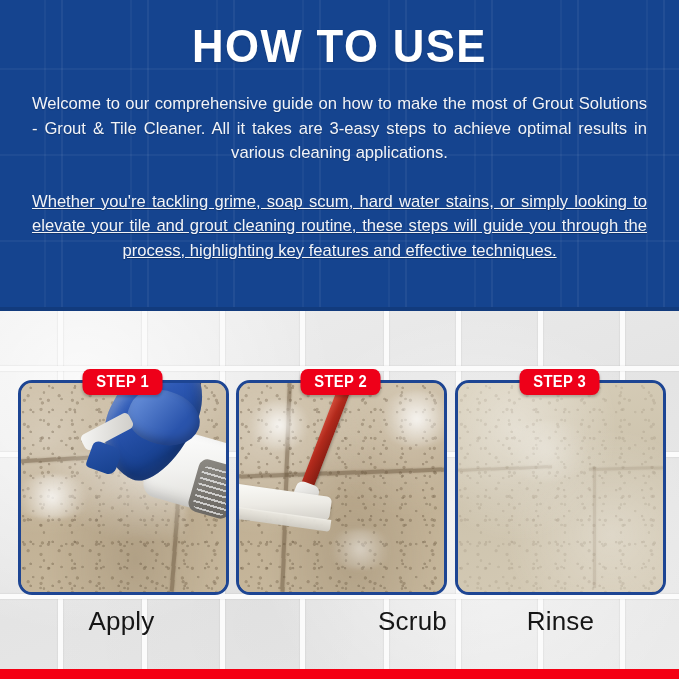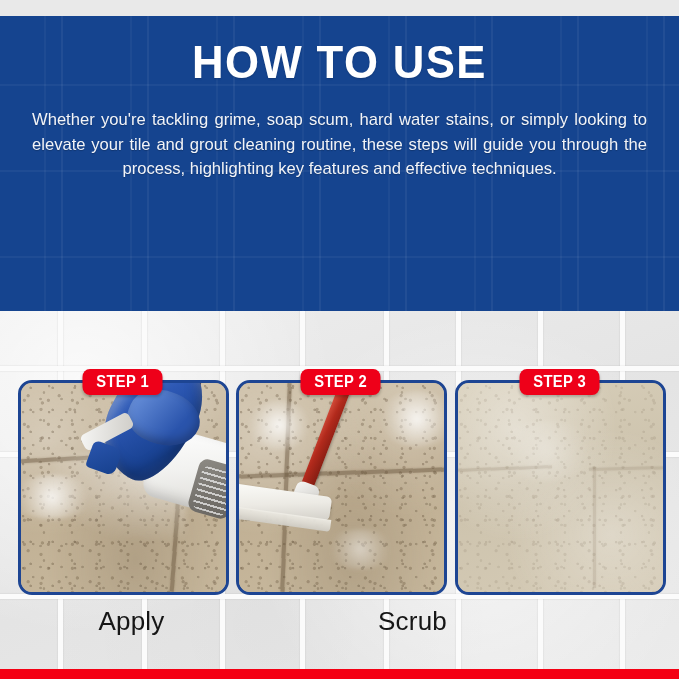--- a/index.html
+++ b/index.html
@@ -15,21 +15,21 @@
     position: relative;
     width: 679px;
     height: 679px;
     overflow: hidden;
     background: #e9e9e9;
   }
 
   
   .header {
     position: absolute;
-    left: 0; top: 16px;
+    left: 0; top: 0;
     width: 679px;
     height: 311px;
     background: #15448f;
     overflow: hidden;
   }
   
   .header-grid {
     position: absolute;
     inset: 0;
     background-image:
@@ -353,36 +353,37 @@
   .step-label {
     position: absolute;
     top: 604px;
     width: 211px;
     text-align: center;
     color: #161616;
     font-size: 26px;
     line-height: 34px;
     letter-spacing: 0.2px;
   }
-  #label-1 { left: 26px; }
+  #label-1 { left: 16px; }
   #label-2 { left: 236px; text-align: right; }
   #label-3 { left: 455px; }
 </style>
 </head>
 <body>
 
 <div id="infographic">
 
   <div class="header">
     <div class="header-grid"></div>
     <div class="header-grid2"></div>
 
     <div class="title">HOW TO USE</div>
 
     <div class="body-copy">
+      <p class="para-1">Welcome to our comprehensive guide on how to make the most of Grout Solutions - Grout &amp; Tile Cleaner. All it takes are 3-easy steps to achieve optimal results in various cleaning applications.</p>
       <p class="para-2">Whether you're tackling grime, soap scum, hard water stains, or simply looking to elevate your tile and grout cleaning routine, these steps will guide you through the process, highlighting key features and effective techniques.</p>
     </div>
 
     <div class="header-bottomline"></div>
   </div>
 
   <div class="tilewall">
     <div class="tilewall-noise"></div>
 
     <div class="grout-v" style="left:58px;"></div>
@@ -443,16 +444,17 @@
       <div class="floor-grout" style="left:0; top:40%; width:46%; height:3px; opacity:0.35; transform:rotate(-2deg);"></div>
       <div class="floor-grout" style="left:64%; top:40%; width:36%; height:3px; opacity:0.3; transform:rotate(-1deg);"></div>
       <div class="floor-grout" style="left:66%; top:40%; width:3px; height:58%; opacity:0.28;"></div>
       <div class="wetsheen" style="left:20%; top:18%; width:96px; height:60px; opacity:0.35;"></div>
     </div>
   </div>
   <div class="badge" id="badge-3">STEP 3</div>
 
   <div class="step-label" id="label-1">Apply</div>
   <div class="step-label" id="label-2">Scrub</div>
+  <div class="step-label" id="label-3">Rinse</div>
 
   <div class="footer-bar"></div>
 
 </div>
 
 </body></html>

